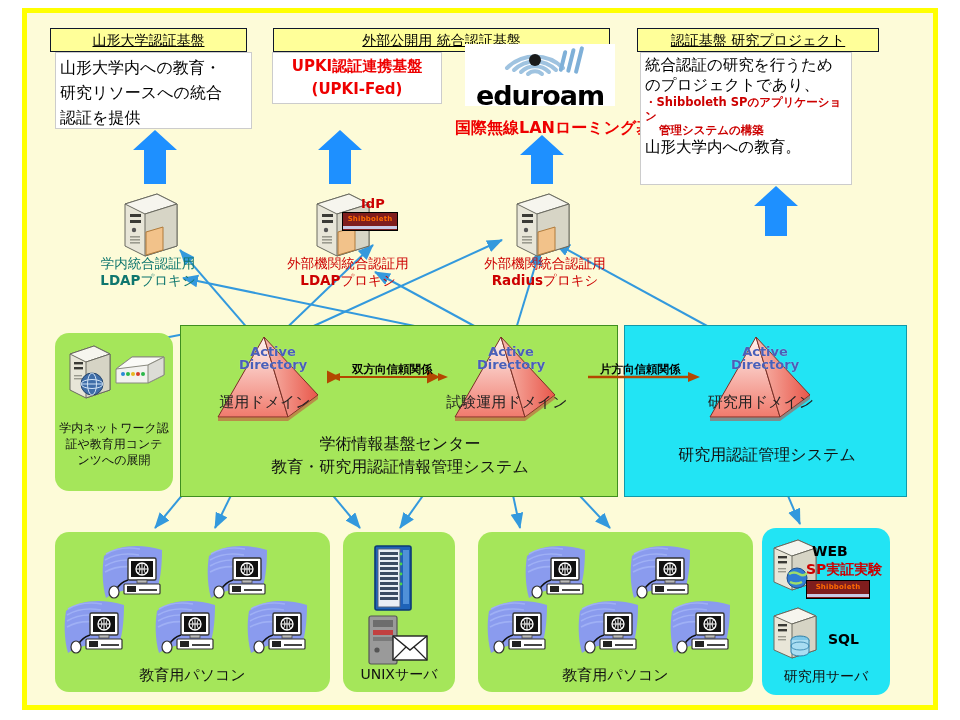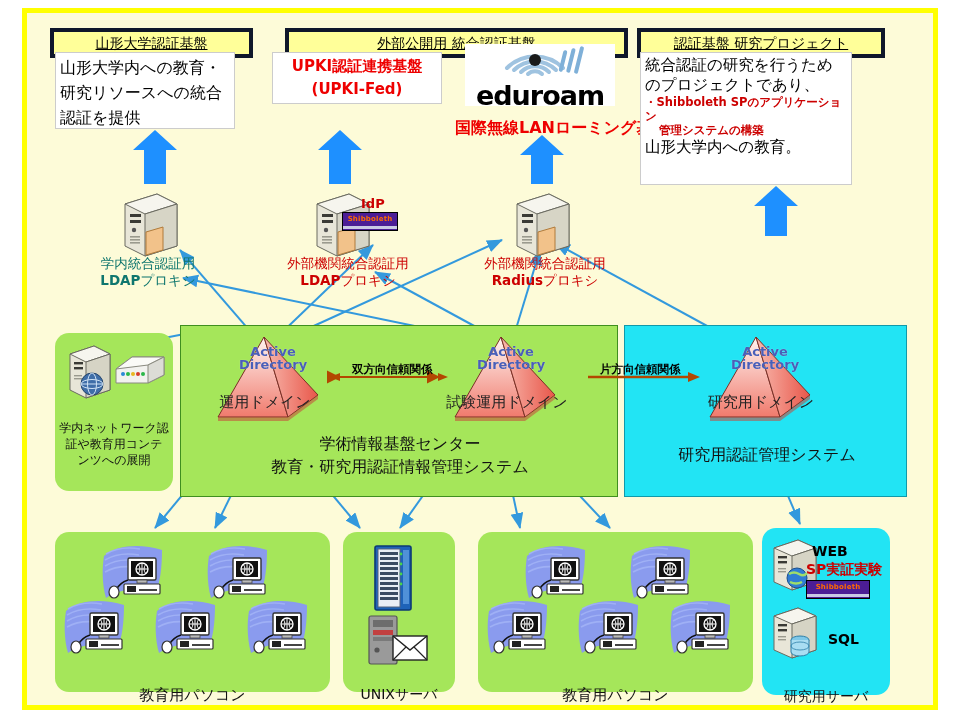--- a/index.html
+++ b/index.html
@@ -31,21 +31,21 @@
     width: 960px; height: 720px;
     pointer-events: none;
   }
   #links { z-index: 5; }
   #bigarrows { z-index: 12; }
 
   
   .sec-tab {
     position: absolute;
     background: #ffff99;
-    border: 4px solid #0f172a;
+    border: 1px solid #0f172a;
     color: #000;
     font-size: 14px;
     text-align: center;
     line-height: 22px;
     height: 22px;
     z-index: 20;
     white-space: nowrap;
   }
   .sec-tab span { text-decoration: underline; }
 
@@ -53,21 +53,21 @@
   .wpanel {
     position: absolute;
     background: #ffffff;
     border: 1px solid #cccccc;
     z-index: 20;
     box-sizing: border-box;
   }
   .wpanel .line { color:#000; }
 
   #panel-yamagata {
-    left: 55px; top: 52px; width: 180px; height: 77px;
+    left: 55px; top: 52px; width: 197px; height: 77px;
     font-size: 16px; line-height: 25px;
     padding: 2px 4px 0 4px;
   }
   #panel-upki {
     left: 272px; top: 52px; width: 170px; height: 52px;
     color: #ee0000; font-weight: bold; font-size: 15px;
     text-align: center; line-height: 23px; padding-top: 2px;
   }
   #panel-eduroam {
     left: 465px; top: 44px; width: 150px; height: 62px;
@@ -157,33 +157,33 @@
   .dev-grp {
     position: absolute; z-index: 6;
     border-radius: 14px; box-sizing: border-box;
   }
   #dev-pc1 { left: 55px; top: 532px; width: 275px; height: 160px; background: #a5e65a; }
   #dev-unix { left: 343px; top: 532px; width: 112px; height: 160px; background: #a5e65a; }
   #dev-pc2 { left: 478px; top: 532px; width: 275px; height: 160px; background: #a5e65a; }
   #dev-res { left: 762px; top: 528px; width: 128px; height: 167px; background: #22e4f4; border-radius: 14px; }
   .dev-title {
     position: absolute; z-index: 10; text-align: center;
-    color: #111; font-size: 15px; white-space: nowrap; margin-top: 20px;
+    color: #111; font-size: 15px; white-space: nowrap;
   }
   #t-pc1 { left: 55px; top: 666px; width: 275px; }
   #t-unix { left: 343px; top: 666px; width: 112px; font-size: 14px; }
   #t-pc2 { left: 478px; top: 666px; width: 275px; }
   #t-res { left: 762px; top: 668px; width: 128px; font-size: 14px; }
 
   .pc-ico { position: absolute; z-index: 8; }
 
   
   .shib {
     position: absolute; z-index: 19;
-    background: #4c1d95; border: 1px solid #000;
+    background: #7f1d1d; border: 1px solid #000;
     color: #ff6a00; font-weight: bold; font-size: 7px;
     text-align: center; letter-spacing: .2px;
     overflow: hidden;
   }
   .shib .u { display:block; height:3px; background:#d8d8f0; }
   .idp-tag {
     position: absolute; z-index: 19;
     color: #cc0000; font-weight: bold; font-size: 13px;
   }
   .web-tag {
@@ -243,21 +243,21 @@
       <path d="M144,184 L144,150 L133,150 L155,130 L177,150 L166,150 L166,184 z"></path>
       <path d="M329,184 L329,150 L318,150 L340,130 L362,150 L351,150 L351,184 z"></path>
       <path d="M531,184 L531,155 L520,155 L542,135 L564,155 L553,155 L553,184 z"></path>
       <path d="M765,236 L765,206 L754,206 L776,186 L798,206 L787,206 L787,236 z"></path>
     </g>
   </svg>
 
   <div class="sec-tab" id="tab-yamagata" style="left:50px;top:28px;width:195px;">
     <span>山形大学認証基盤</span>
   </div>
-  <div class="sec-tab" id="tab-external" style="left:285px;top:28px;width:335px;">
+  <div class="sec-tab" id="tab-external" style="left:273px;top:28px;width:335px;">
     <span>外部公開用 統合認証基盤</span>
   </div>
   <div class="sec-tab" id="tab-project" style="left:637px;top:28px;width:240px;">
     <span>認証基盤 研究プロジェクト</span>
   </div>
 
   <div class="wpanel" id="panel-yamagata">
     <div class="line">山形大学内への教育・</div>
     <div class="line">研究リソースへの統合</div>
     <div class="line">認証を提供</div>

